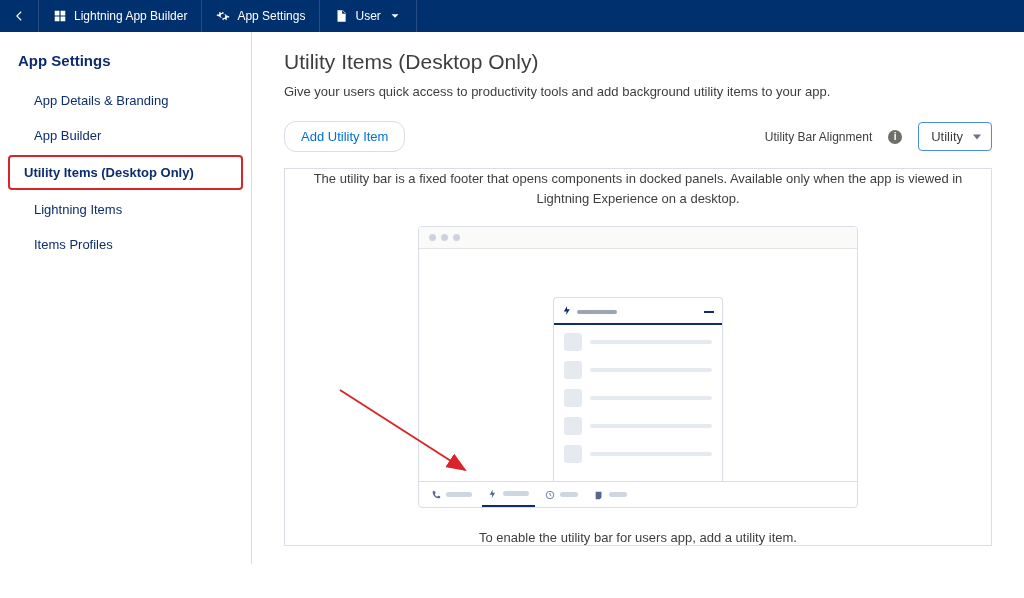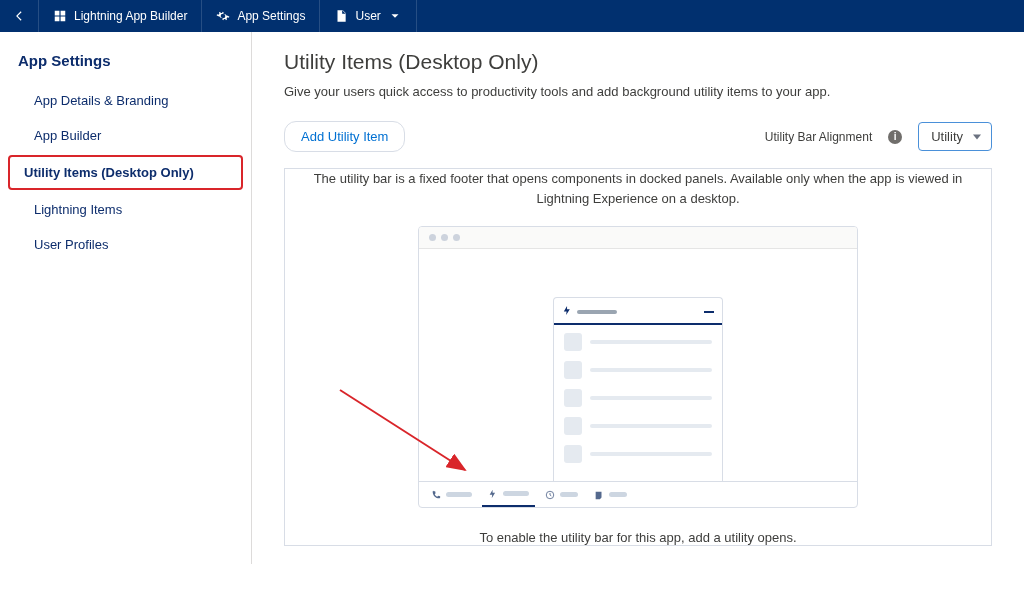--- a/index.html
+++ b/index.html
@@ -105,21 +105,21 @@
   </div>
 </div>
 
 <div class="wrap">
   <div class="sidebar">
     <div class="side-title">App Settings</div>
     <div class="side-item">App Details &amp; Branding</div>
     <div class="side-item">App Builder</div>
     <div class="side-item sel">Utility Items (Desktop Only)</div>
     <div class="side-item">Lightning Items</div>
-    <div class="side-item">User Profiles</div>
+    <div class="side-item">Items Profiles</div>
   </div>
 
   <div class="main">
     <div class="page-title">Utility Items (Desktop Only)</div>
     <div class="page-sub">Give your users quick access to productivity tools and add background utility items to your app.</div>
 
     <div class="toolbar">
       <button class="btn-add">Add Utility Item</button>
       <div class="align-group">
         <span class="align-label">Utility Bar Alignment</span>
@@ -197,21 +197,21 @@
           </div>
           <div class="util-seg">
             <svg class="ui" viewBox="0 0 24 24">
                 <path d="M4 4h14v14l-4 4H4zM14 22v-4h4"></path>
               </svg>
             <div class="stub" style="width:18px"></div>
           </div>
         </div>
       </div>
 
-      <div class="mock-footnote">To enable the utility bar for this app, add a utility opens.</div>
+      <div class="mock-footnote">To enable the utility bar for users app, add a utility item.</div>
 
       <svg class="arrow-annot" width="150" height="100">
         <defs>
             <marker id="ah" markerWidth="10" markerHeight="8" refX="9" refY="4" orient="auto">
               <polygon points="0 0, 10 4, 0 8" fill="#d9252a"></polygon>
             </marker>
           </defs>
         <line x1="5" y1="5" x2="130" y2="85" stroke="#d9252a" stroke-width="2" marker-end="url(#ah)"></line>
       </svg>
     </div>

